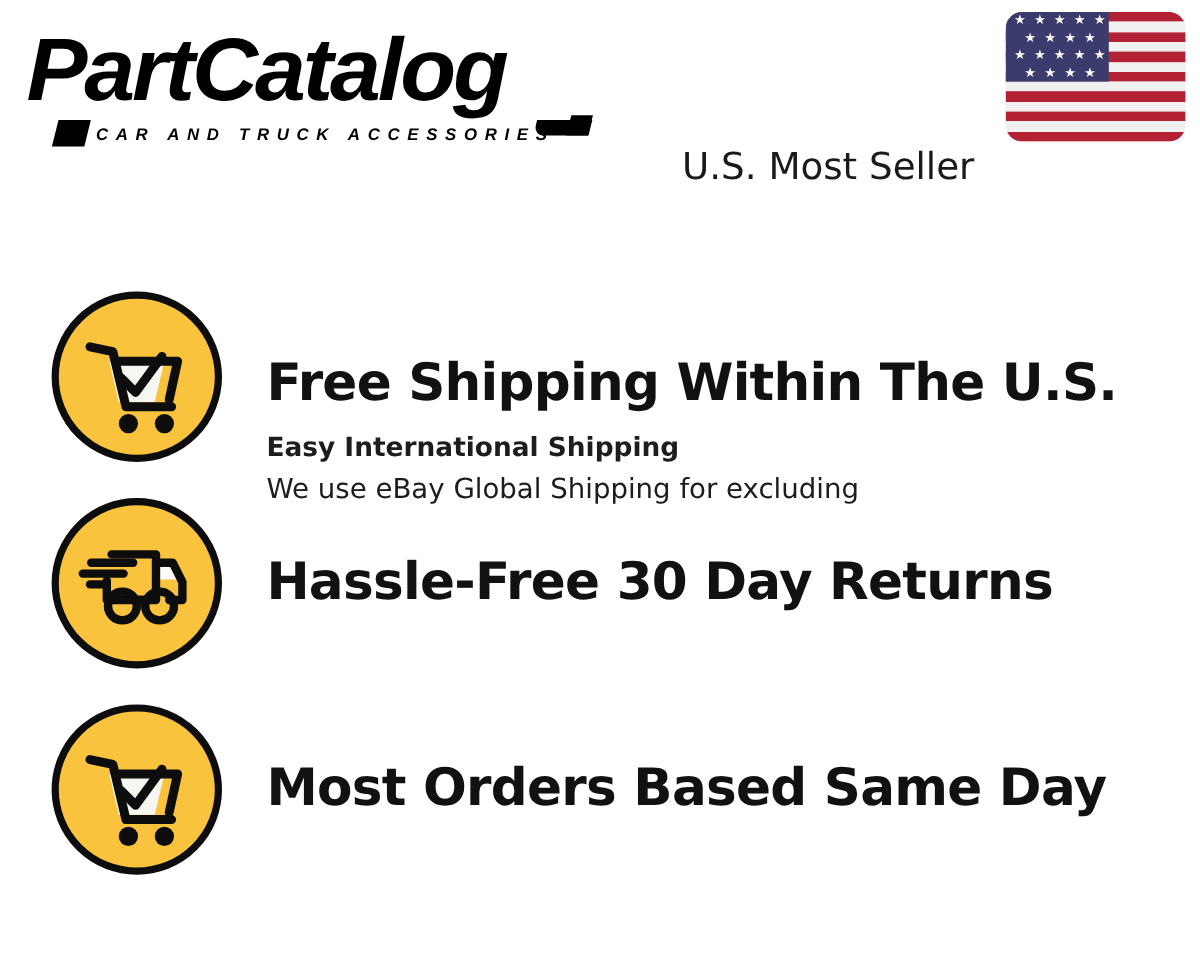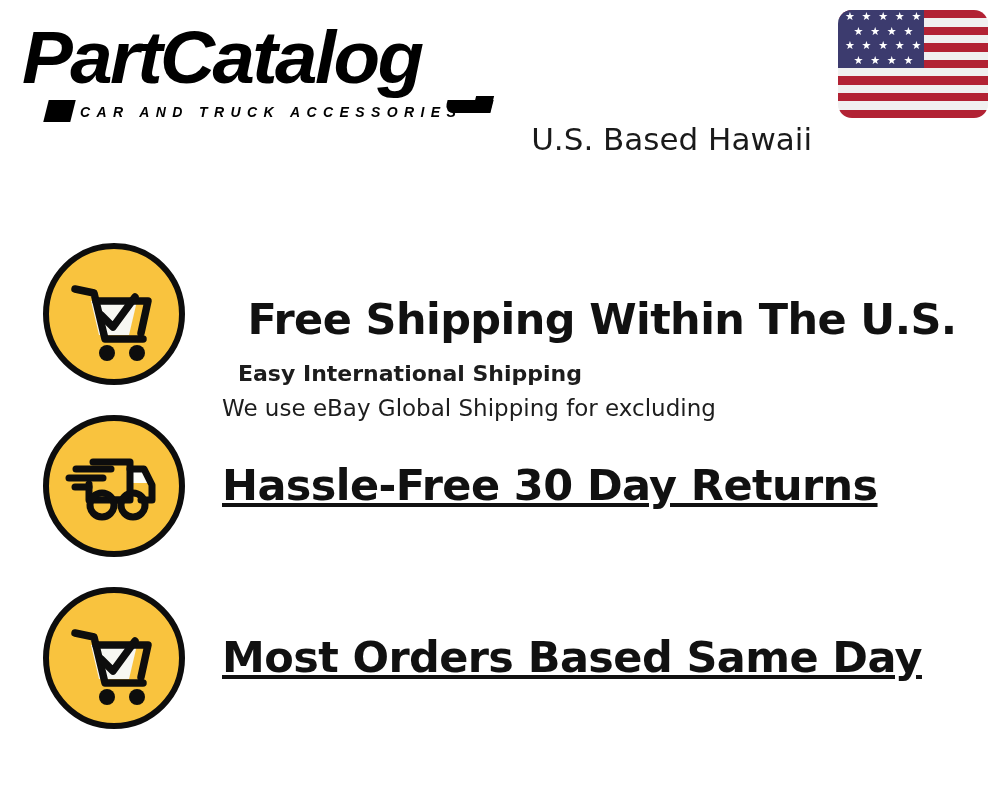--- a/index.html
+++ b/index.html
@@ -158,40 +158,37 @@
     width: 760px;
   }
   .feature-headline {
     font-family: "DejaVu Sans", sans-serif;
     font-weight: 700;
     font-size: 43px;
     line-height: 52px;
     letter-spacing: -0.6px;
     color: #111111;
     white-space: nowrap;
-    text-align: center;
   }
   .feature-sub {
     font-family: "DejaVu Sans", sans-serif;
     font-weight: 400;
     font-size: 23px;
     line-height: 34px;
     color: #1d1d1d;
     white-space: nowrap;
   }
   .feature-sub.strong {
     font-weight: 700;
     font-size: 22px;
-    margin-left: 16px;
   }
   .feature-text.single {
     display: flex;
     align-items: center;
     height: 152px;
-    text-decoration: underline;
   }
   .feature-text.stacked { padding-top: 56px; }
   .feature-text.stacked .feature-headline { margin-bottom: 3px; }
   .feature-text.stacked .sub-gap { height: 9px; }
 </style>
 </head>
 <body style="background: rgb(255, 255, 255);">
 
 <div id="header">
 
@@ -234,21 +231,21 @@
         <span class="star" style="left: 40.2px; top: 30.3438px;">★</span>
         <span class="star" style="left: 56.8px; top: 30.3438px;">★</span>
         <span class="star" style="left: 73.4px; top: 30.3438px;">★</span>
         <span class="star" style="left: 15.6px; top: 44.8812px;">★</span>
         <span class="star" style="left: 32.2px; top: 44.8812px;">★</span>
         <span class="star" style="left: 48.8px; top: 44.8812px;">★</span>
         <span class="star" style="left: 65.4px; top: 44.8812px;">★</span>
       </div>
   </div>
 
-  <div id="seller-label">U.S. Based Hawaii</div>
+  <div id="seller-label">U.S. Most Seller</div>
 </div>
 
 <div id="features">
 
   <div class="feature-row" id="row-0">
     <div class="badge" style="background: rgb(249, 195, 62); border-color: rgb(13, 13, 13);">
       <svg class="badge-art" viewBox="0 0 130 130">
         <polygon points="42,52 88,52 80,86 50,86" fill="#f7f7f2"></polygon>
         <g fill="none" stroke="#0d0d0d" stroke-width="7.5" stroke-linecap="round" stroke-linejoin="round">
           <polyline points="26,40 45,44 56,90 94,90"></polyline>

